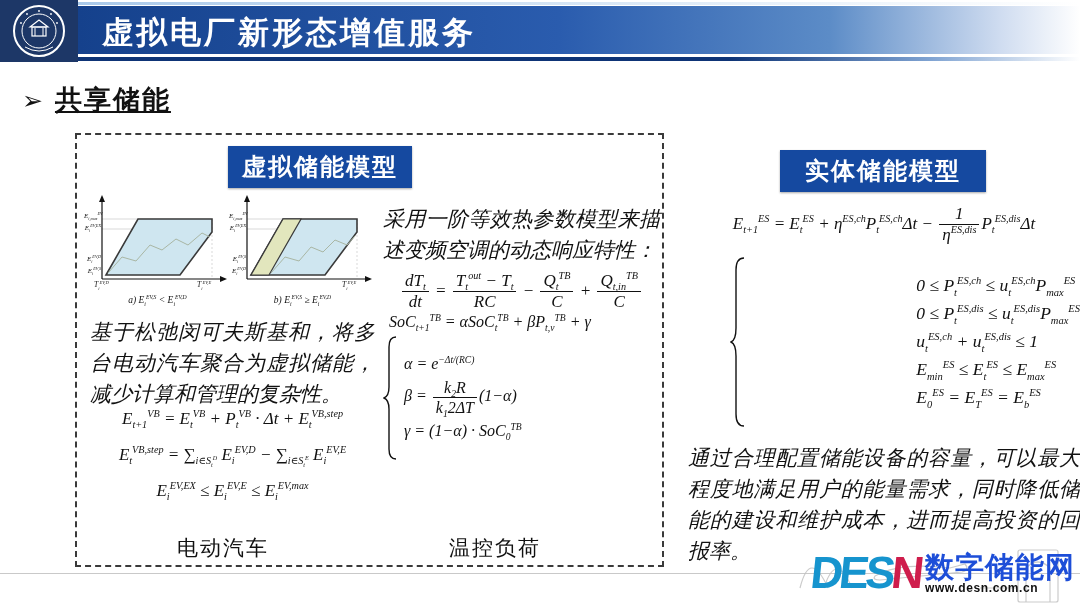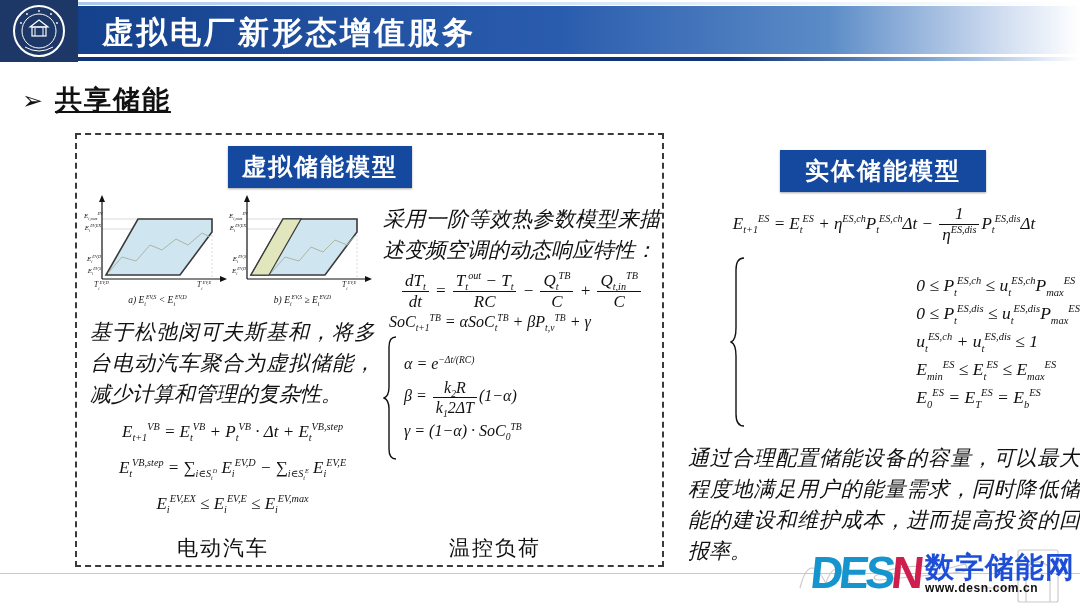--- a/index.html
+++ b/index.html
@@ -141,21 +141,21 @@
   <div class="ylab fm" style="top:19px;">E<sub>i,max</sub><sup>EV</sup></div>
   <div class="ylab fm" style="top:31px;">E<sub>i</sub><sup>EV,EX</sup></div>
   <div class="ylab fm" style="top:62px;">E<sub>i</sub><sup>EV,S</sup></div>
   <div class="ylab fm" style="top:74px;">E<sub>i</sub><sup>EV,D</sup></div>
   <div class="xlab fm" style="left:113px;top:87px;">T<sub>i</sub><sup>EV,E</sup></div>
   <div class="cap fm">b) E<sub>i</sub><sup>EV,S</sup> ≥ E<sub>i</sub><sup>EV,D</sup></div>
 </div>
 
 <div class="ev-col">
   <div class="para">基于松弛闵可夫斯基和，将多台电动汽车聚合为虚拟储能，减少计算和管理的复杂性。</div>
-  <div class="fm fm-line" style="margin-top:13px;">E<sub>t+1</sub><sup>VB</sup> = E<sub>t</sub><sup>VB</sup> + P<sub>t</sub><sup>VB</sup> · Δt + E<sub>t</sub><sup>VB,step</sup></div>
+  <div class="fm fm-line" style="">E<sub>t+1</sub><sup>VB</sup> = E<sub>t</sub><sup>VB</sup> + P<sub>t</sub><sup>VB</sup> · Δt + E<sub>t</sub><sup>VB,step</sup></div>
   <div class="fm fm-line" style="margin-top:16px;">E<sub>t</sub><sup>VB,step</sup> = ∑<sub>i∈S<sub>t</sub><sup>D</sup></sub> E<sub>i</sub><sup>EV,D</sup> − ∑<sub>i∈S<sub>t</sub><sup>E</sup></sub> E<sub>i</sub><sup>EV,E</sup></div>
   <div class="fm fm-line" style="margin-top:16px;">E<sub>i</sub><sup>EV,EX</sup> ≤ E<sub>i</sub><sup>EV,E</sup> ≤ E<sub>i</sub><sup>EV,max</sup></div>
 </div>
 <div class="model-label label-ev">电动汽车</div>
 
 <div class="mid-col">
   <div class="para">采用一阶等效热参数模型来描述变频空调的动态响应特性：</div>
   <div class="fm fm-line" style="margin-top:6px;"><span class="frac"><span class="num">dT<sub>t</sub></span><span class="den">dt</span></span> = <span class="frac"><span class="num">T<sub>t</sub><sup>out</sup> − T<sub>t</sub></span><span class="den">RC</span></span> − <span class="frac"><span class="num">Q<sub>t</sub><sup>TB</sup></span><span class="den">C</span></span> + <span class="frac"><span class="num">Q<sub>t,in</sub><sup>TB</sup></span><span class="den">C</span></span></div>
   <div class="fm" style="font-size:16px;margin-left:6px;">SoC<sub>t+1</sub><sup>TB</sup> = αSoC<sub>t</sub><sup>TB</sup> + βP<sub>t,v</sub><sup>TB</sup> + γ</div>
   <div class="cases">

